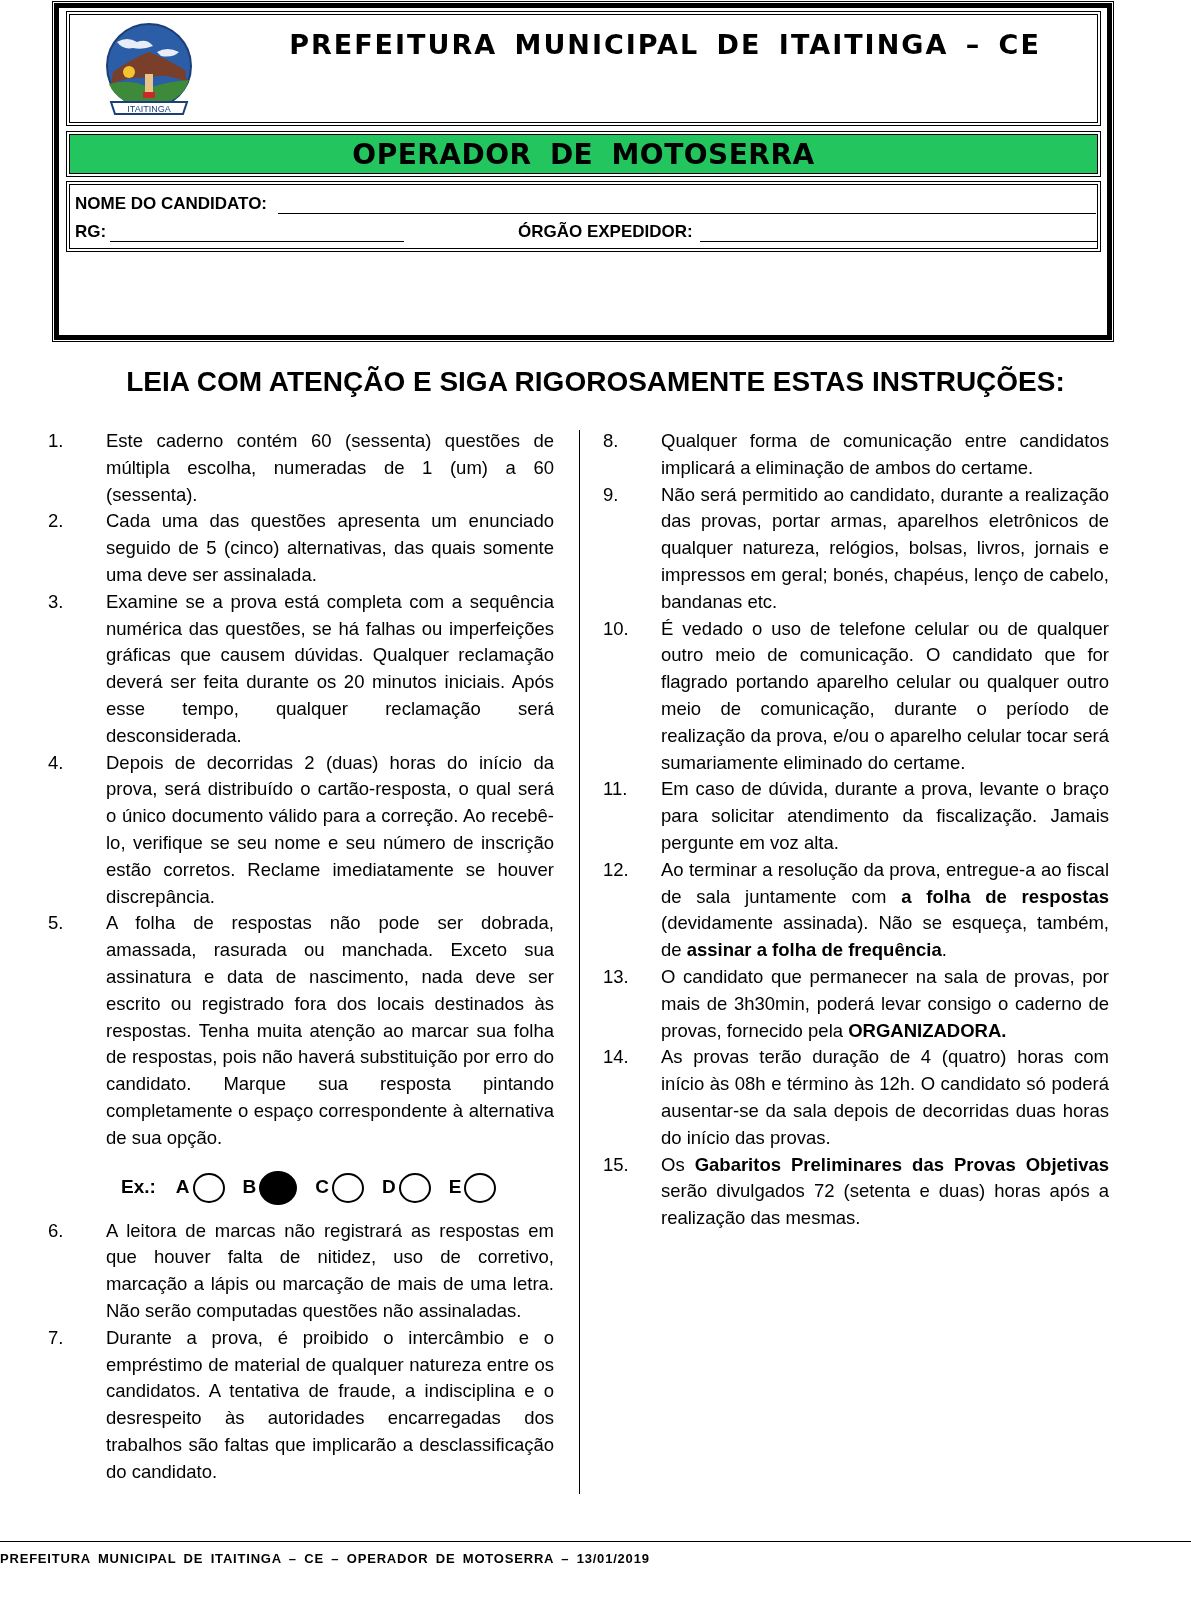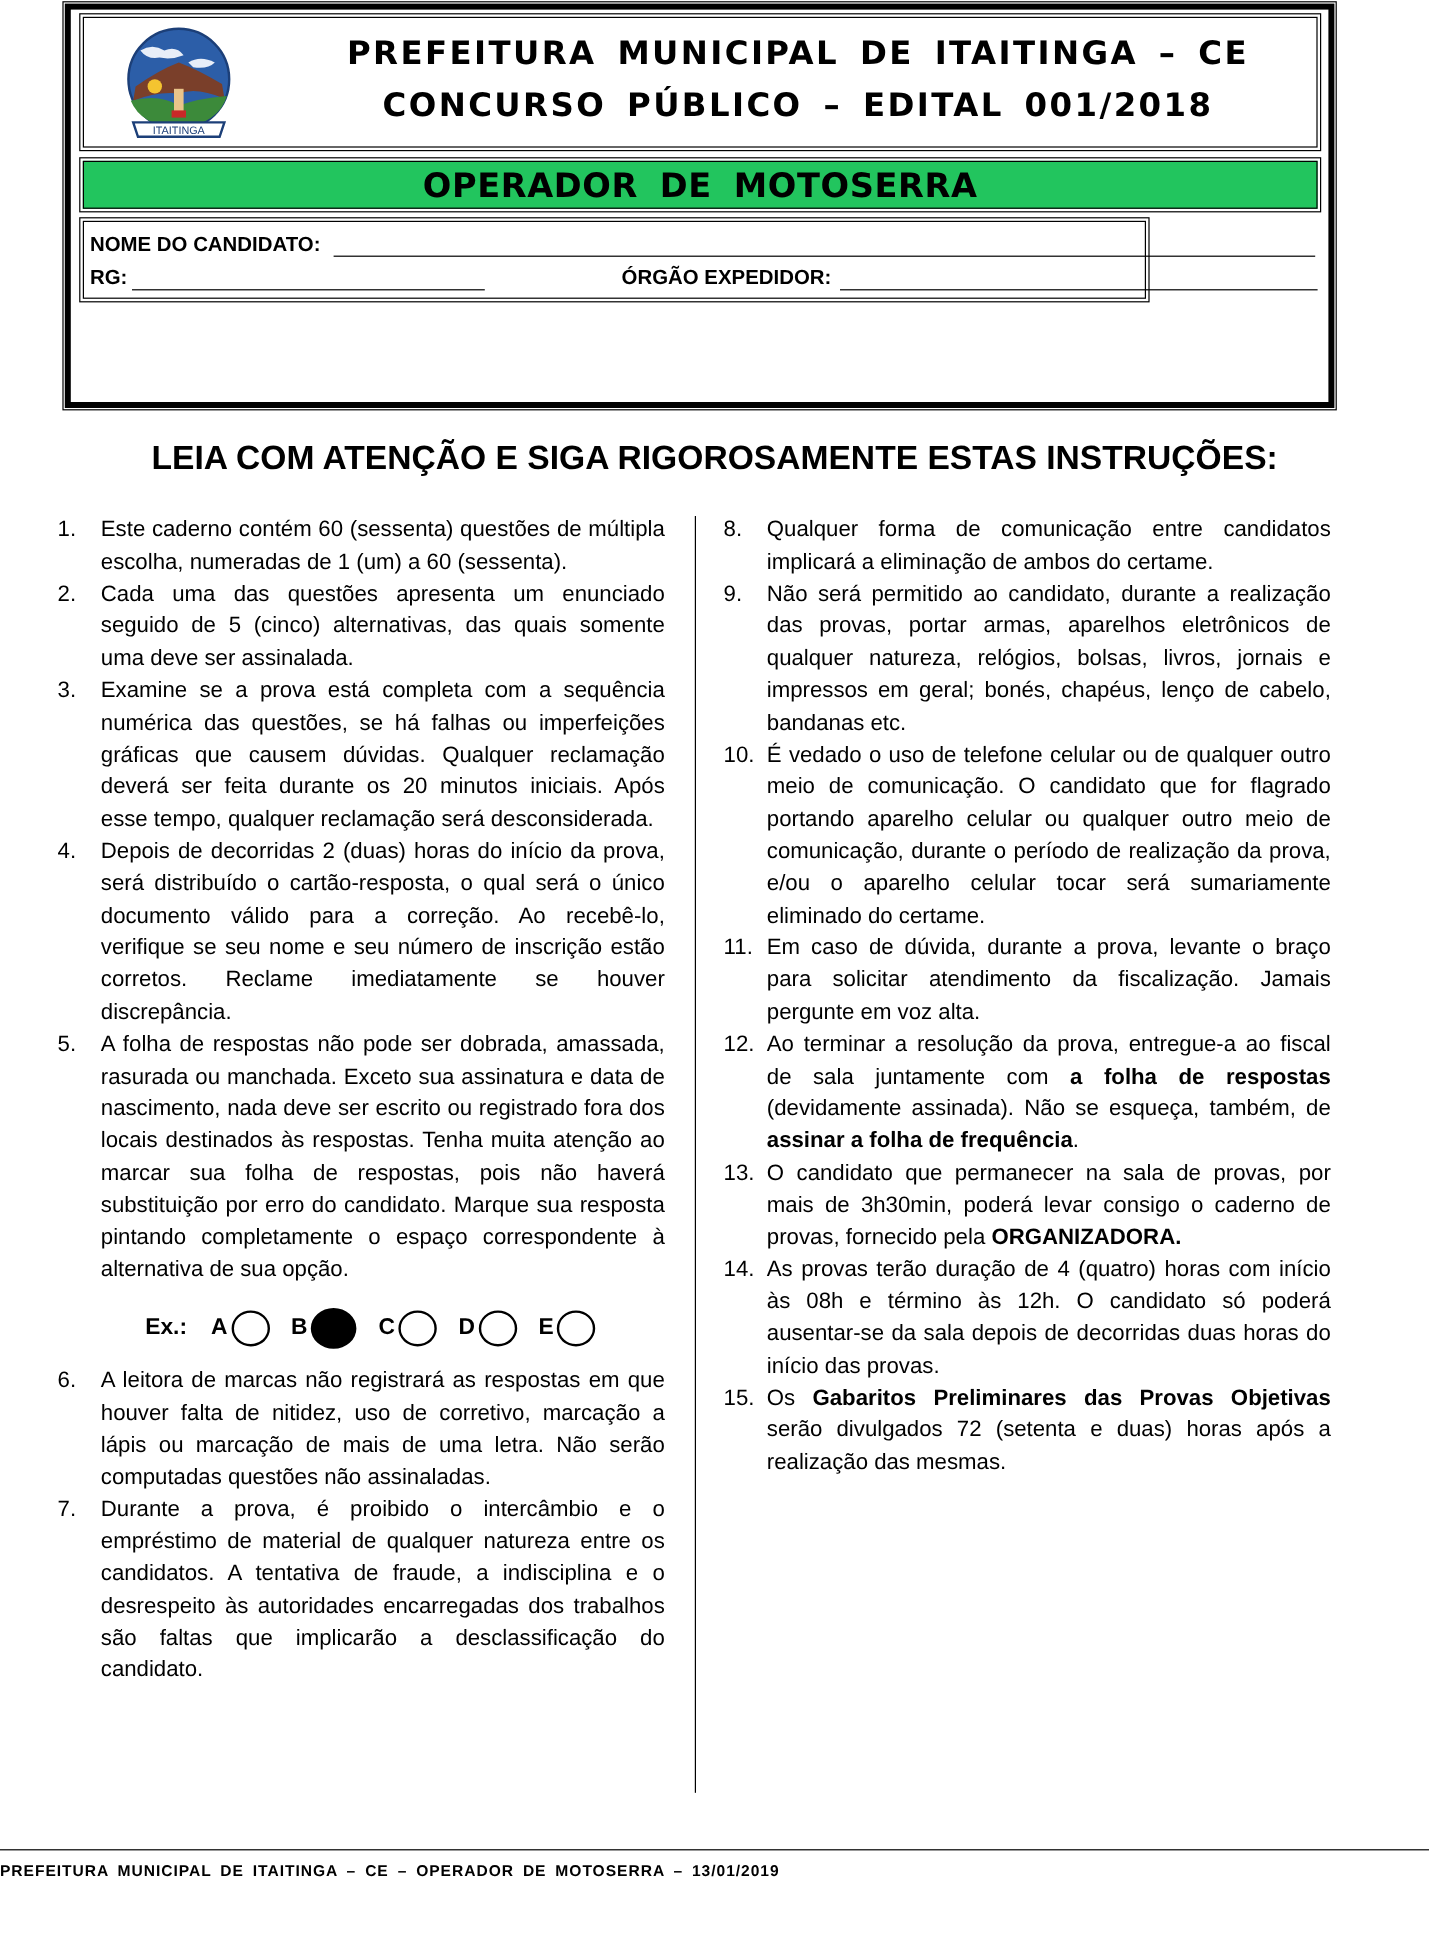--- a/index.html
+++ b/index.html
@@ -7,21 +7,21 @@
          font-family: "Liberation Sans", sans-serif; color: #000; }
 
   
   .frame { position: absolute; left: 54px; top: 3px; width: 1058px; height: 337px;
            border: 5px solid #000; box-sizing: border-box; background: #fff; }
   .frame-outer { position: absolute; left: 52px; top: 1px; width: 1062px; height: 341px;
            border: 1px solid #000; box-sizing: border-box; }
   .box { position: absolute; border: 1px solid #000; outline: 1px solid #000; outline-offset: 2px; box-sizing: border-box; background: #fff; }
   .box-title { left: 10px; top: 6px; width: 1029px; height: 109px; }
   .box-role { left: 10px; top: 126px; width: 1029px; height: 40px; background: #22c55e; }
-  .box-name { left: 10px; top: 176px; width: 886px; height: 65px; }
+  .box-name { left: 10px; top: 176px; width: 1029px; height: 65px; }
   .box-insc { left: 10px; top: 251px; width: 1029px; height: 74px; }
 
   .logo { position: absolute; left: 33px; top: 7px; width: 92px; height: 98px; }
   .title-line { position: absolute; left: 180px; width: 830px; text-align: center;
            font-family: "DejaVu Sans", sans-serif; font-weight: bold; font-size: 27px; letter-spacing: 2px; word-spacing: 6px; }
   .t1 { top: 14px; text-align: center; }
   .t2 { top: 58px; }
 
   .role { position: absolute; left: 0; width: 100%; top: 3px; text-align: center;
           font-family: "DejaVu Sans", sans-serif; font-weight: bold; font-size: 28px; letter-spacing: 0.5px; word-spacing: 8px; }
@@ -38,21 +38,21 @@
              font-weight: bold; font-size: 28px; }
 
   
   .col { position: absolute; top: 428px; width: 506px; font-size: 18.5px; line-height: 26.8px; }
   .col-left { left: 48px; }
   .col-right { left: 603px; }
   .divider { position: absolute; left: 579px; top: 430px; width: 1px; height: 1064px; background: #000; }
 
   .item { display: flex; text-align: justify; text-align-last: left; }
   .num { flex: 0 0 36px; }
-  .txt { flex: 1; }
+  .txt { flex: 1; margin-left: 22px; }
   .txt b { font-weight: bold; }
 
   .example { display: flex; align-items: center; justify-content: flex-start; padding-left: 73px; height: 56px; margin-top: 8px; margin-bottom: 2px;
              font-weight: bold; font-size: 19px; }
   .ex-label { margin-right: 20px; }
   .opt { display: flex; align-items: center; margin-right: 18px; }
   .opt-letter { margin-right: 3px; }
   .bubble { width: 32px; height: 30px; border: 2.5px solid #000; border-radius: 50%; box-sizing: border-box; }
   .bubble.filled { background: #000; width: 38px; height: 34px; }
 
@@ -74,21 +74,20 @@
       <path d="M6 62 Q30 56 46 66 Q62 60 86 58 Q80 80 46 86 Q14 82 6 62 Z" fill="#3c8a3a"></path>
       <circle cx="26" cy="50" r="6" fill="#f4c430"></circle>
       <path d="M14 20 Q24 14 34 20 Q44 16 50 24 Q40 28 30 26 Q20 28 14 20 Z" fill="#e8eef8"></path>
       <path d="M54 30 Q64 24 76 30 Q70 36 58 34 Z" fill="#e8eef8"></path>
       <rect x="42" y="52" width="8" height="20" fill="#e9c48a"></rect>
       <rect x="40" y="70" width="12" height="6" fill="#c82828"></rect>
       <path d="M8 80 L84 80 L80 92 L12 92 Z" fill="#ffffff" stroke="#1c3f78" stroke-width="2"></path>
       <text x="46" y="90" text-anchor="middle" font-family="Liberation Sans, sans-serif" font-size="9" fill="#1c3f78">ITAITINGA</text>
     </svg>
     <div class="title-line t1">PREFEITURA  MUNICIPAL  DE  ITAITINGA  –  CE</div>
-    <div class="title-line t2">CONCURSO  PÚBLICO  –  EDITAL  001/2018</div>
   </div>
 
   <div class="box box-role">
     <div class="role">OPERADOR  DE  MOTOSERRA</div>
   </div>
 
   <div class="box box-name">
     <span class="field-label" style="left:5px; top:9px;">NOME DO CANDIDATO:</span>
     <div class="field-line" style="left:208px; top:28px; width:818px;"></div>
     <span class="field-label" style="left:5px; top:37px;">RG:</span>

